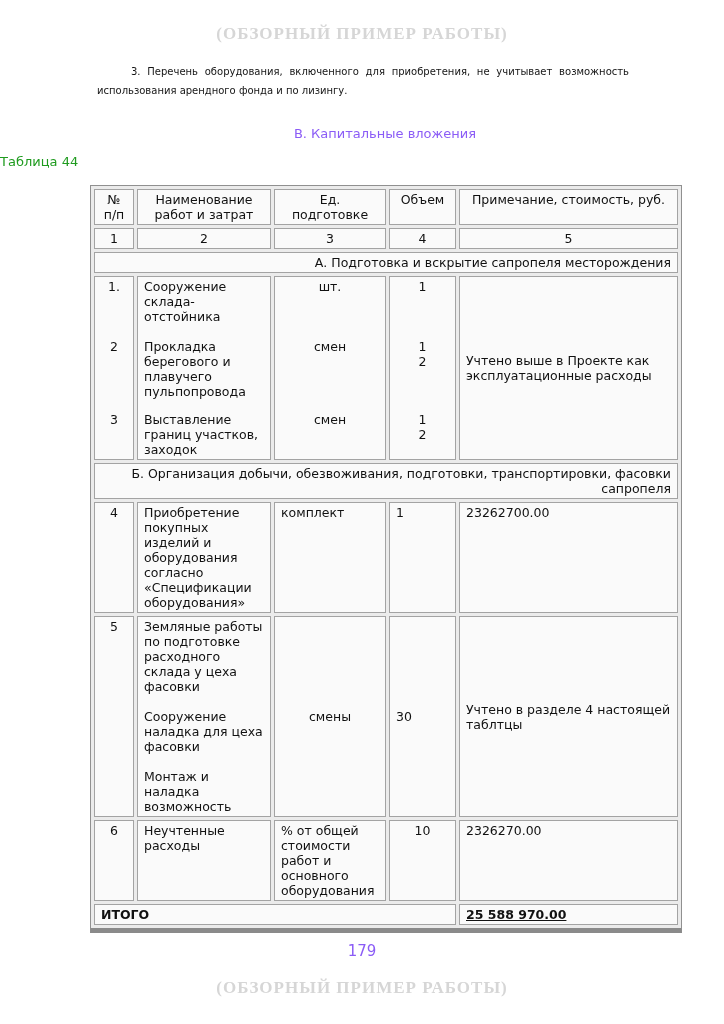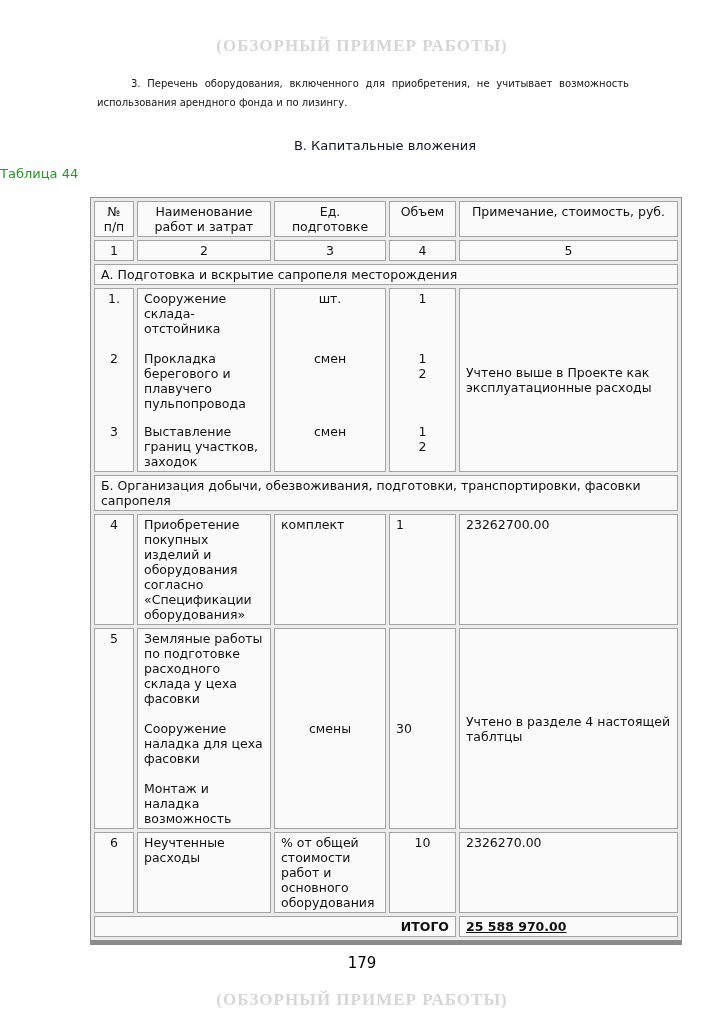--- a/index.html
+++ b/index.html
@@ -7,21 +7,21 @@
   .page {
     position: relative;
     width: 724px;
     height: 1024px;
     margin: 0 auto;
     background: #ffffff;
     font-family: "DejaVu Sans", "Liberation Sans", sans-serif;
     font-size: 12.5px;
     line-height: 15px;
     color: #111111;
-    padding-top: 38px;
+    padding-top: 26px;
     overflow: hidden;
     border-radius: 13px;
   }
   .watermark {
     text-align: center;
     font-family: "Liberation Serif", "DejaVu Serif", serif;
     font-weight: bold;
     font-size: 17px;
     letter-spacing: 1px;
     color: #d6d6d6;
@@ -33,21 +33,21 @@
     font-size: 10px;
     line-height: 19px;
     text-indent: 34px;
     text-align: justify;
     color: #141414;
   }
   .green-heading {
     margin: 26px 44px 0 90px;
     text-align: center;
     font-size: 13px;
-    color: #0f172a;
+    color: #8b5cf6;
   }
   .table-caption {
     margin: 13px 52px 0 0;
     font-size: 13px;
     color: #1f9b1f;
   }
   .tbl-outer {
     margin: 16px 0 0 90px;
     width: 592px;
     background: #ebebeb;
@@ -62,34 +62,34 @@
   }
   table.cap td {
     border: 1px solid #a3a3a3;
     background: #fafafa;
     padding: 2px 6px;
     vertical-align: top;
     overflow: hidden;
   }
   td.hdr { background: #d9d9d9; text-align: center; vertical-align: middle; padding: 3px 2px; }
   td.numrow { background: #ededed; text-align: center; padding: 1px 2px; }
-  td.secrow { background: #d9d9d9; text-align: left; padding: 2px 8px; }
-  td.itogo-label { background: #ededed; text-align: right; font-weight: bold; padding: 2px; }
+  td.secrow { background: #d9d9d9; text-align: right; padding: 2px 8px; }
+  td.itogo-label { background: #ededed; text-align: left; font-weight: bold; padding: 2px; }
   td.itogo-value { font-weight: bold; padding: 2px 6px; text-decoration: underline; }
   .c { text-align: center; }
   .mid { vertical-align: middle !important; }
   .pre { white-space: pre-line; }
   .blk1 { min-height: 60px; }
   .blk2 { min-height: 73px; }
   .para-gap { margin-bottom: 15px; }
   .pagenum {
     margin-top: 11px;
     text-align: center;
     font-size: 15px;
-    color: #000000;
+    color: #8b5cf6;
   }
   .wm-bottom { margin-top: 21px; }
 </style>
 </head>
 <body>
 
 <div class="page">
 
   <div class="watermark">(ОБЗОРНЫЙ ПРИМЕР РАБОТЫ)</div>
 

